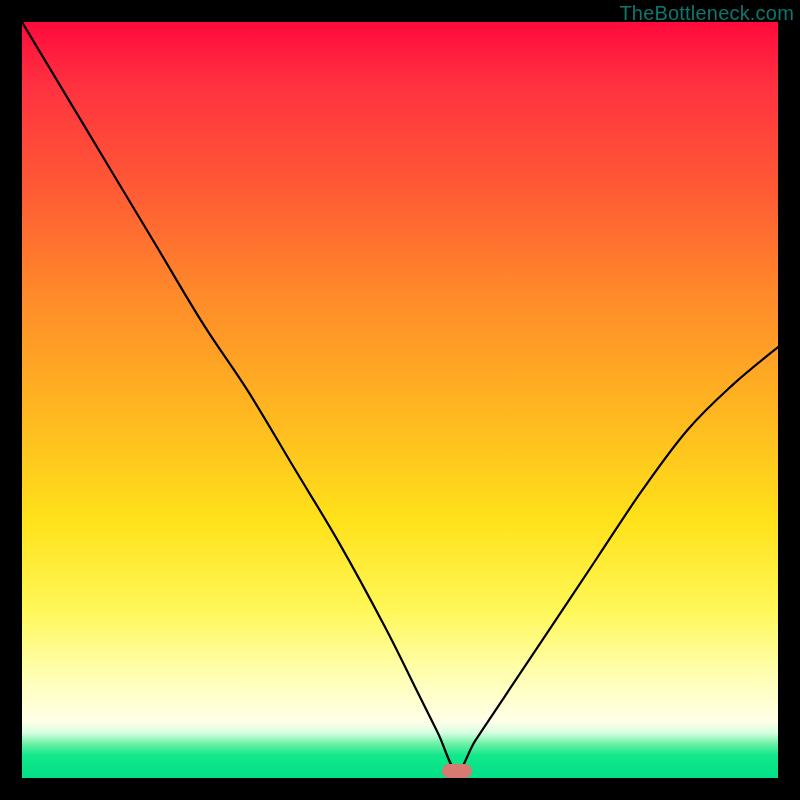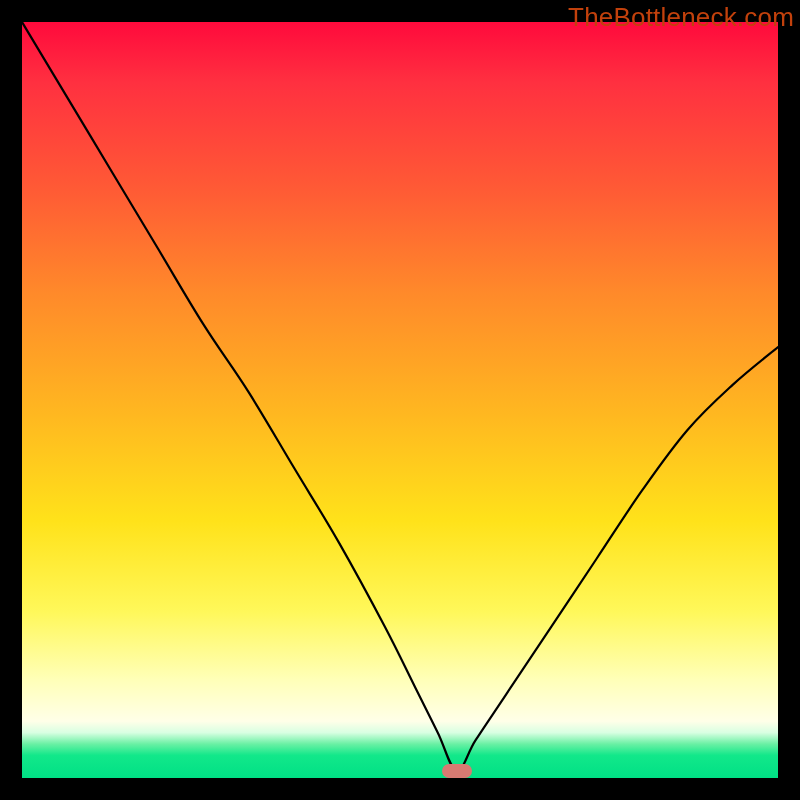--- a/index.html
+++ b/index.html
@@ -38,22 +38,22 @@
       #d8ffe2 94%,
       #6af0a4 95.5%,
       #12e88a 97%,
       #00e085 100%
     );
   }
   .watermark {
     position: absolute;
     top: 2px;
     right: 6px;
-    color: #c2410c;
-    font-size: 26px;
+    color: #0f766e;
+    font-size: 20px;
     font-weight: 500;
     letter-spacing: 0.2px;
     user-select: none;
   }
   .marker {
     position: absolute;
     width: 30px;
     height: 14px;
     border-radius: 7px;
     background: #d77a72;

